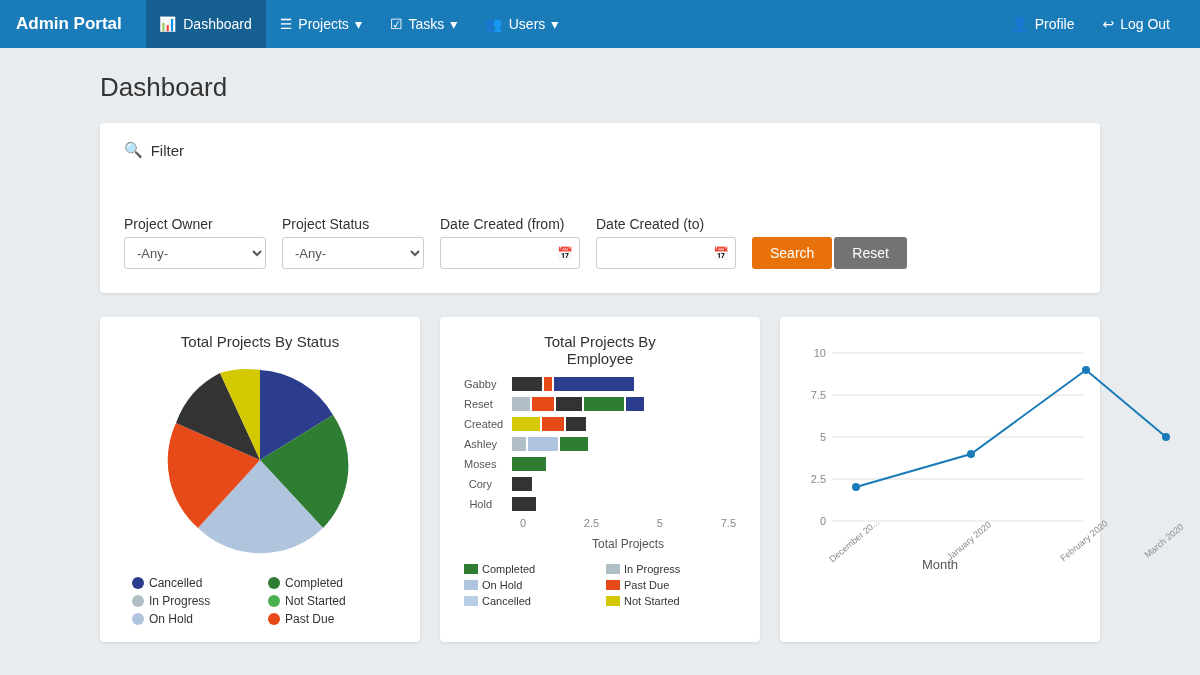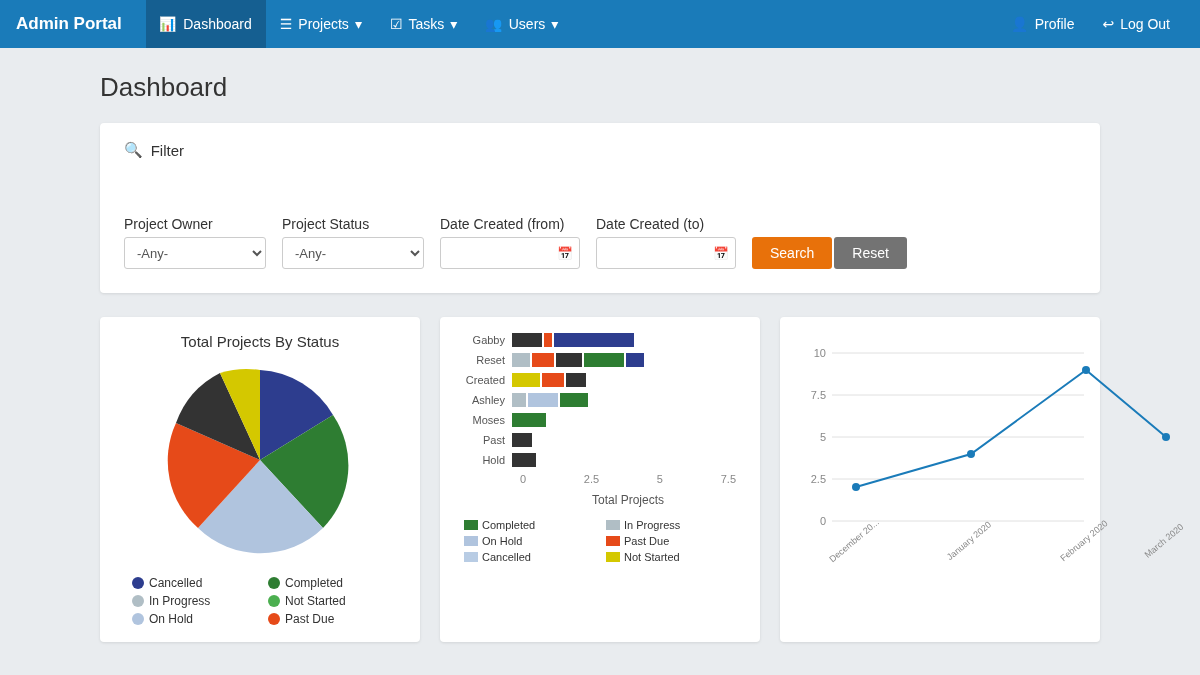--- a/index.html
+++ b/index.html
@@ -195,21 +195,21 @@
     }
     .bar-row {
       display: flex;
       align-items: center;
       margin-bottom: 6px;
       font-size: 11px;
     }
     .bar-label {
       width: 48px;
       text-align: right;
-      padding-right: 7px;
+      padding-right: 20px;
       color: #555;
       font-size: 11px;
     }
     .bar-segments {
       display: flex;
       height: 14px;
       gap: 2px;
     }
     .bar-segment {
       height: 14px;
@@ -397,20 +397,24 @@
           <span>On Hold</span>
         </div>
         <div class="legend-item">
           <div class="legend-dot" style="background:#e64a19"></div>
           <span>Past Due</span>
         </div>
       </div>
     </div>
 
     <div class="chart-card">
+      <div class="chart-title">
+        <span>Total Projects By</span><br>
+        <span>Employee</span>
+      </div>
       <div class="bar-chart-wrap">
 
         <div class="bar-row">
           <span class="bar-label">Gabby</span>
           <div class="bar-segments">
             <div class="bar-segment" style="width:30px;background:#333"></div>
             <div class="bar-segment" style="width:8px;background:#e64a19"></div>
             <div class="bar-segment" style="width:80px;background:#2d3d8e"></div>
           </div>
         </div>
@@ -445,21 +449,21 @@
         </div>
 
         <div class="bar-row">
           <span class="bar-label">Moses</span>
           <div class="bar-segments">
             <div class="bar-segment" style="width:34px;background:#2e7d32"></div>
           </div>
         </div>
 
         <div class="bar-row">
-          <span class="bar-label">Past</span>
+          <span class="bar-label">Cory</span>
           <div class="bar-segments">
             <div class="bar-segment" style="width:20px;background:#333"></div>
           </div>
         </div>
 
         <div class="bar-row">
           <span class="bar-label">Hold</span>
           <div class="bar-segments">
             <div class="bar-segment" style="width:24px;background:#333"></div>
           </div>
@@ -521,16 +525,17 @@
           <circle cx="175" cy="111" r="4" class="data-point"></circle>
           <circle cx="290" cy="27" r="4" class="data-point"></circle>
           <circle cx="370" cy="94" r="4" class="data-point"></circle>
 
           <text x="60" y="200" text-anchor="middle" font-size="9" fill="#888" transform="rotate(-40,60,200)">December 20...</text>
           <text x="175" y="200" text-anchor="middle" font-size="9" fill="#888" transform="rotate(-40,175,200)">January 2020</text>
           <text x="290" y="200" text-anchor="middle" font-size="9" fill="#888" transform="rotate(-40,290,200)">February 2020</text>
           <text x="370" y="200" text-anchor="middle" font-size="9" fill="#888" transform="rotate(-40,370,200)">March 2020</text>
         </svg>
       </div>
+      <div class="line-month-label">Month</div>
     </div>
 
   </div>
 </div>
 
 </body></html>

